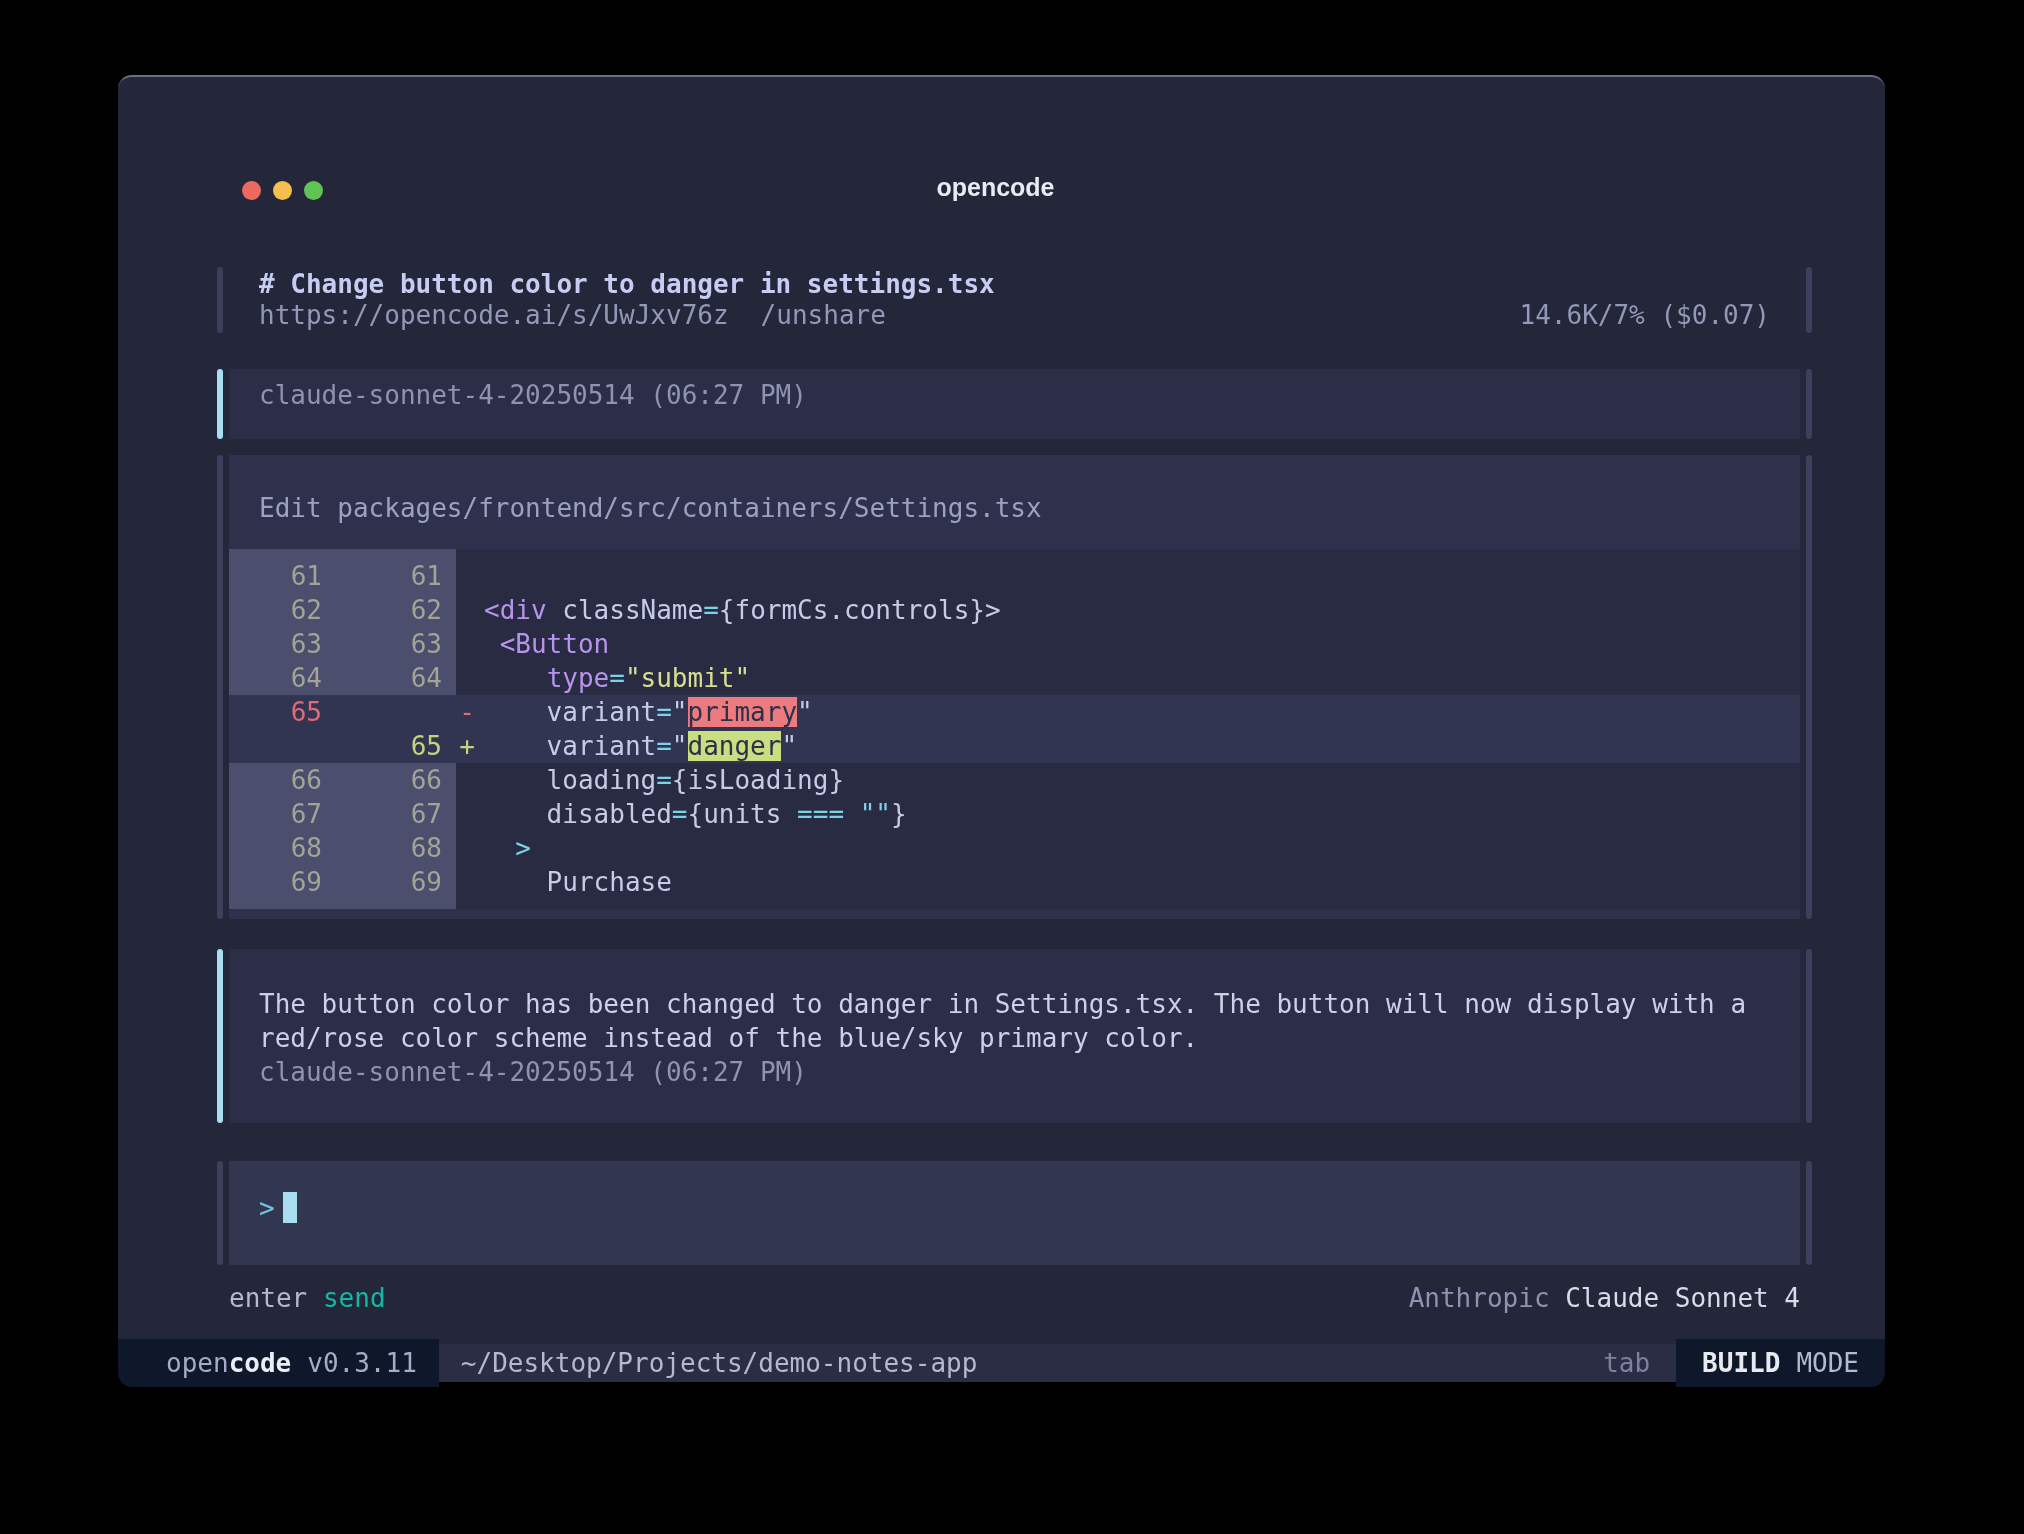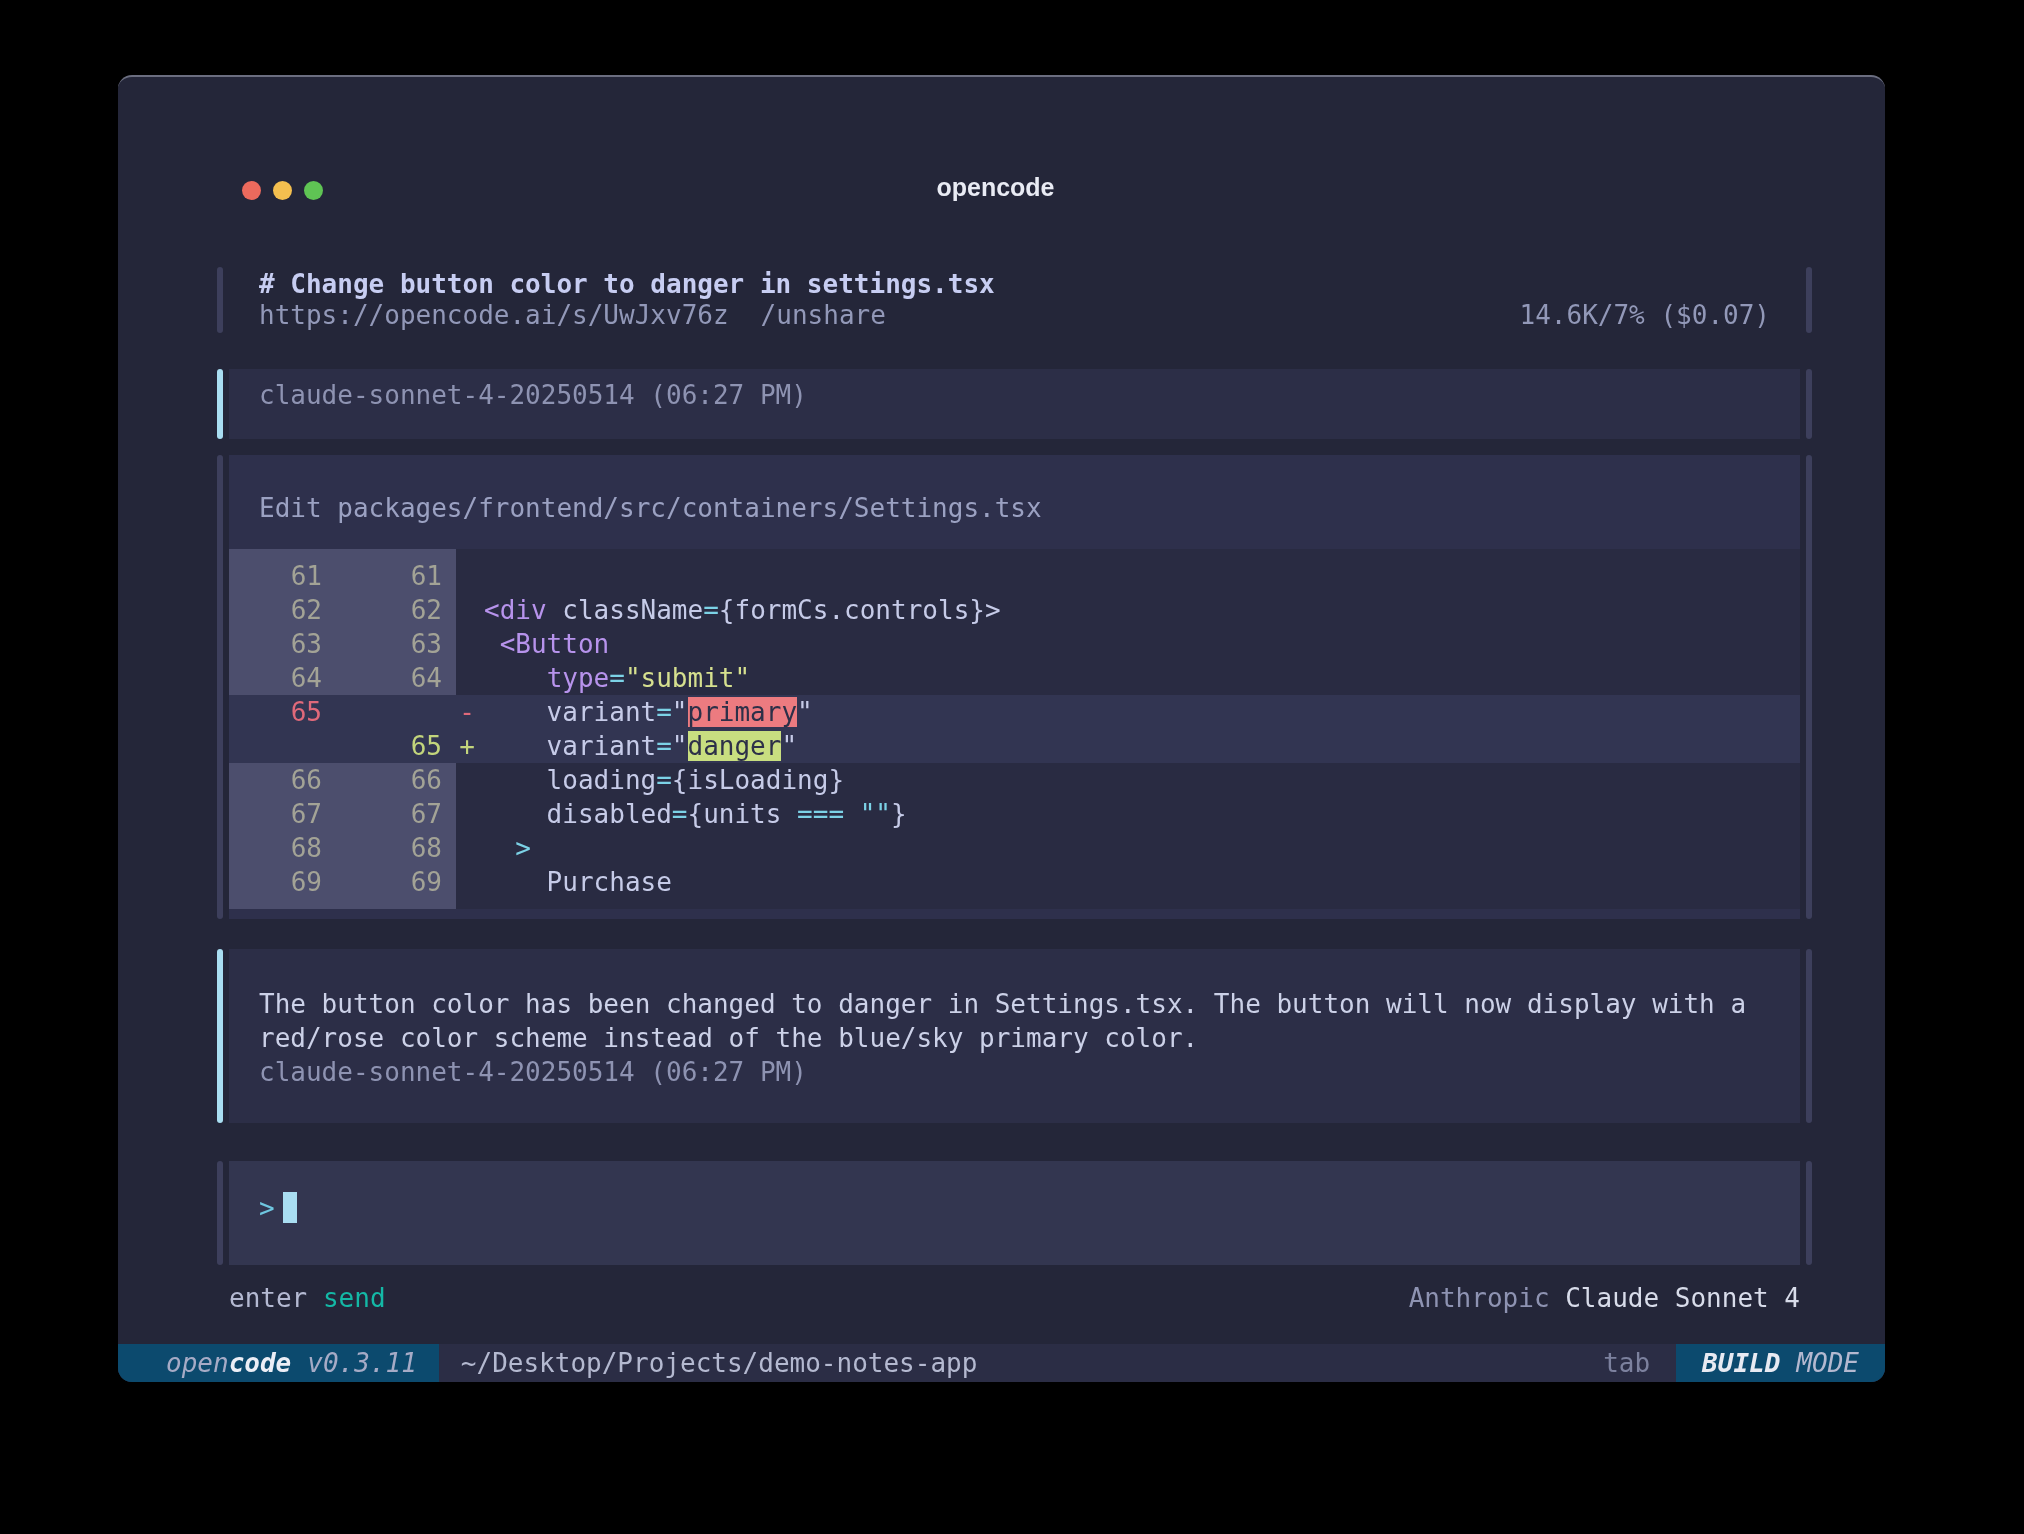--- a/index.html
+++ b/index.html
@@ -88,21 +88,21 @@
   .provider{color:#8e93b2;}
   .model{color:#d8dcea;}
 
   .flexfill{flex:1;}
 
   
   .statusbar{
     flex:none;height:38px;background:#2b2d45;border-radius:0 0 14px 14px;
     display:flex;align-items:center;font-size:26px;
   }
-  .sb-chip{background:#0c4a6e;height:38px;display:flex;align-items:center;font-style:italic;}
+  .sb-chip{background:#0f172a;height:48px;display:flex;align-items:center;}
   .sb-chip.left{border-radius:0 0 0 14px;padding:0 22px 0 48px;}
   .sb-chip.right{border-radius:0 0 14px 0;padding:0 26px;margin-left:2px;}
   .sb-open{color:#a6abc6;}
   .sb-code{color:#eceef6;font-weight:bold;}
   .sb-ver{color:#a6abc6;margin-left:16px;}
   .sb-path{color:#b4b9d0;margin-left:22px;}
   .sb-tab{color:#7c819e;margin-right:24px;}
   .sb-build{color:#e8eaf2;font-weight:bold;}
   .sb-mode{color:#b4b9d0;margin-left:16px;}
 </style>

